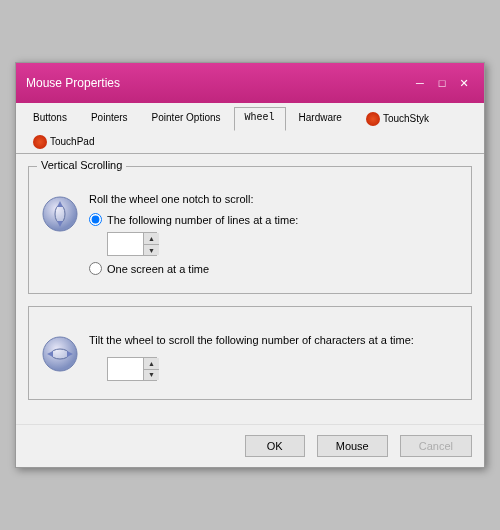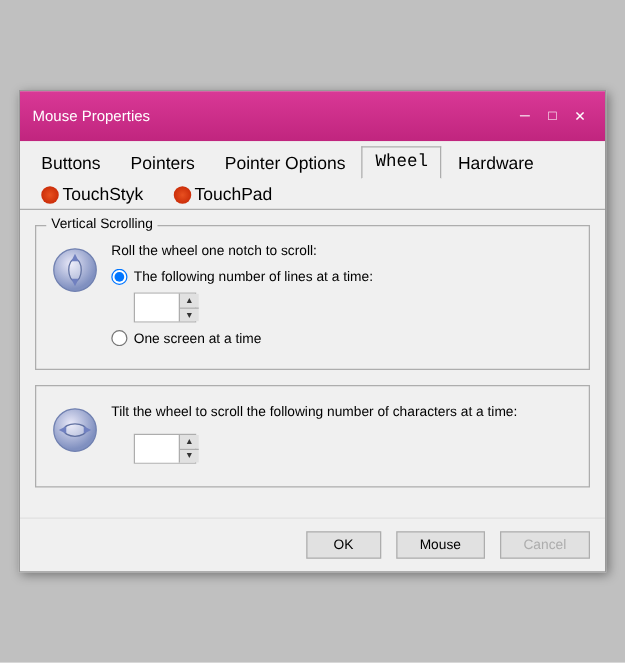--- a/index.html
+++ b/index.html
@@ -50,21 +50,21 @@
     }
     .tabs {
       display: flex;
       background: #f0f0f0;
       border-bottom: 1px solid #adadad;
       padding: 4px 6px 0 6px;
       flex-wrap: wrap;
     }
     .tab {
       padding: 4px 10px;
-      font-size: 14px;
+      font-size: 10px;
       cursor: pointer;
       border: 1px solid transparent;
       border-bottom: none;
       background: transparent;
       margin-right: 2px;
       color: #000;
     }
     .tab.active {
       background: #f0f0f0;
       border-color: #adadad;
@@ -81,21 +81,21 @@
       vertical-align: middle;
       margin-right: 3px;
     }
     .touchstyk-icon { background: radial-gradient(circle, #e85020, #c02000); }
     .touchpad-icon { background: radial-gradient(circle, #e85020, #c02000); }
     .content {
       padding: 12px;
     }
     .group-box {
       border: 1px solid #adadad;
-      padding: 10px 12px 12px 12px;
+      padding: 22px 12px 12px 12px;
       margin-bottom: 12px;
       position: relative;
     }
     .group-box-title {
       position: absolute;
       top: -8px;
       left: 8px;
       background: #f0f0f0;
       padding: 0 4px;
       font-size: 11px;

